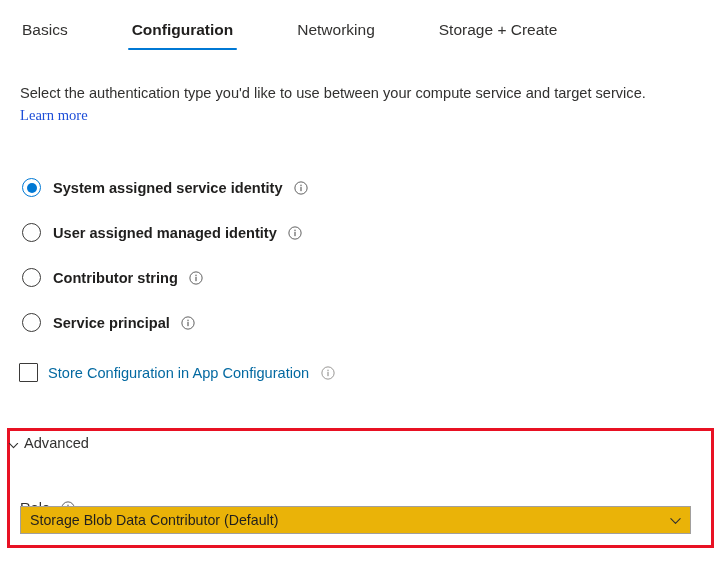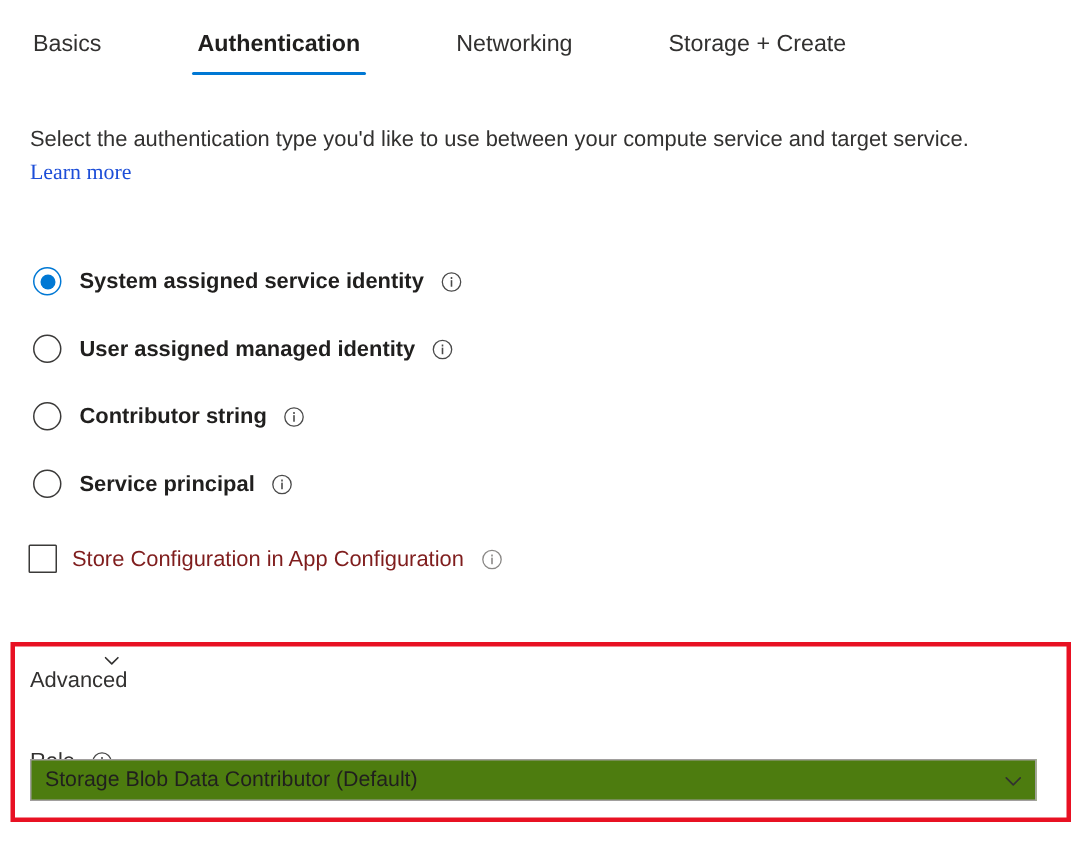--- a/index.html
+++ b/index.html
@@ -145,47 +145,46 @@
     height: 19px;
     box-sizing: border-box;
     border: 1.6px solid #3b3a39;
     background: #ffffff;
     border-radius: 1px;
     flex: 0 0 auto;
   }
   .checkbox-label {
     margin-left: 10px;
     font-size: 14.6px;
-    color: #7f1d1d;
+    color: #0369a1;
     white-space: nowrap;
   }
   .checkbox-row .info-icon { margin-left: 12px; }
 
   
   .highlight-box {
     position: absolute;
     left: 7px;
     top: 428px;
     width: 707px;
     height: 120px;
     box-sizing: border-box;
     border: 3px solid #e81123;
     background: transparent;
     pointer-events: none;
   }
 
   
   .advanced-header {
     position: absolute;
-    left: 20px;
+    left: 8px;
     top: 435px;
     display: flex;
     align-items: flex-end;
     cursor: pointer;
-    flex-direction: column;
   }
   .chevron-small {
     width: 11px;
     height: 11px;
     margin-right: 5px;
     flex: 0 0 auto;
   }
   .chevron-small svg { display: block; }
   .advanced-label {
     font-size: 14.6px;
@@ -209,21 +208,21 @@
   .role-label-row .info-icon { margin-left: 11px; }
 
   .role-select {
     position: absolute;
     left: 20px;
     top: 506px;
     width: 671px;
     height: 28px;
     box-sizing: border-box;
     border: 1px solid #a19f9d;
-    background: #4d7c0f;
+    background: #eab308;
     display: flex;
     align-items: center;
     cursor: pointer;
     justify-content: center;
   }
   .role-select-value {
     flex: 1 1 auto;
     padding-left: 9px;
     font-size: 14.2px;
     color: #201f1e;
@@ -239,21 +238,21 @@
     justify-content: center;
     flex: 0 0 auto;
   }
   .role-select-chevron svg { display: block; }
 </style>
 </head>
 <body>
 
 <div class="tabstrip">
   <button class="tab">Basics</button>
-  <button class="tab active">Authentication</button>
+  <button class="tab active">Configuration</button>
   <button class="tab">Networking</button>
   <button class="tab">Storage + Create</button>
 </div>
 
 <div class="description"><span>Select the authentication type you'd like to use between your compute service and target service.</span>
   <span class="link">Learn more</span>
 </div>
 
 <div class="radio-group">
 

